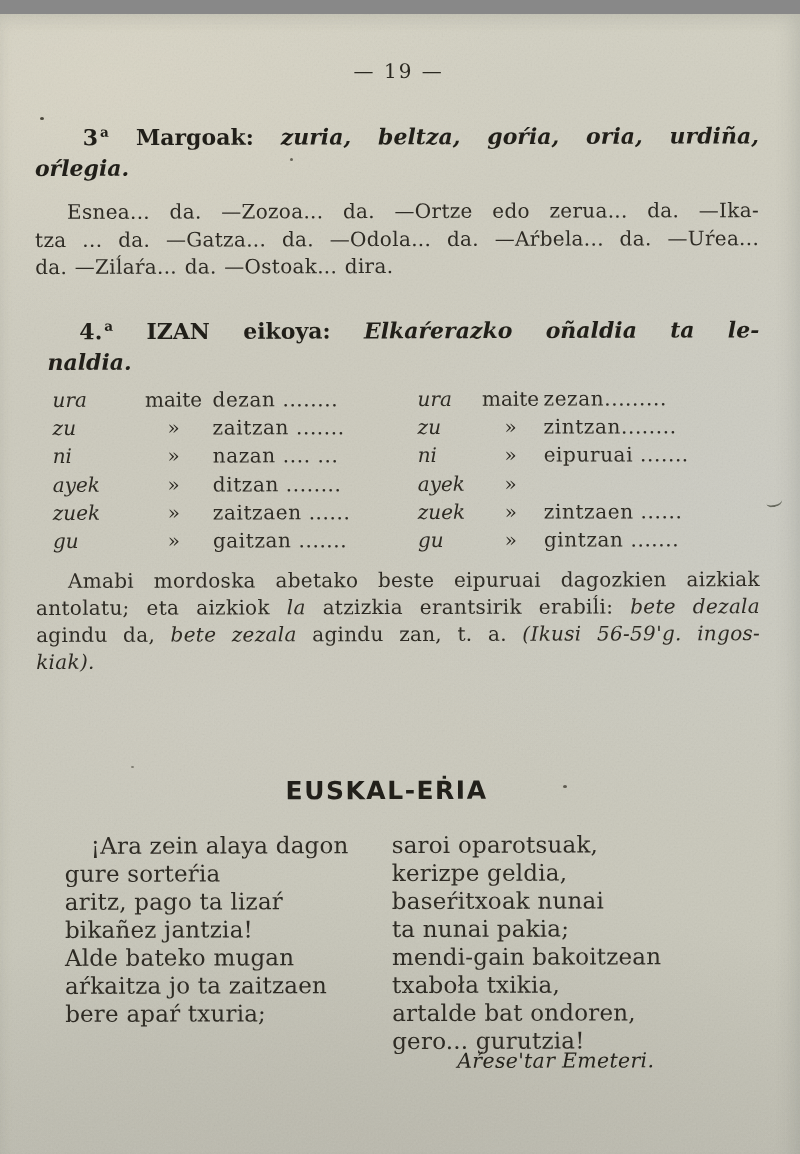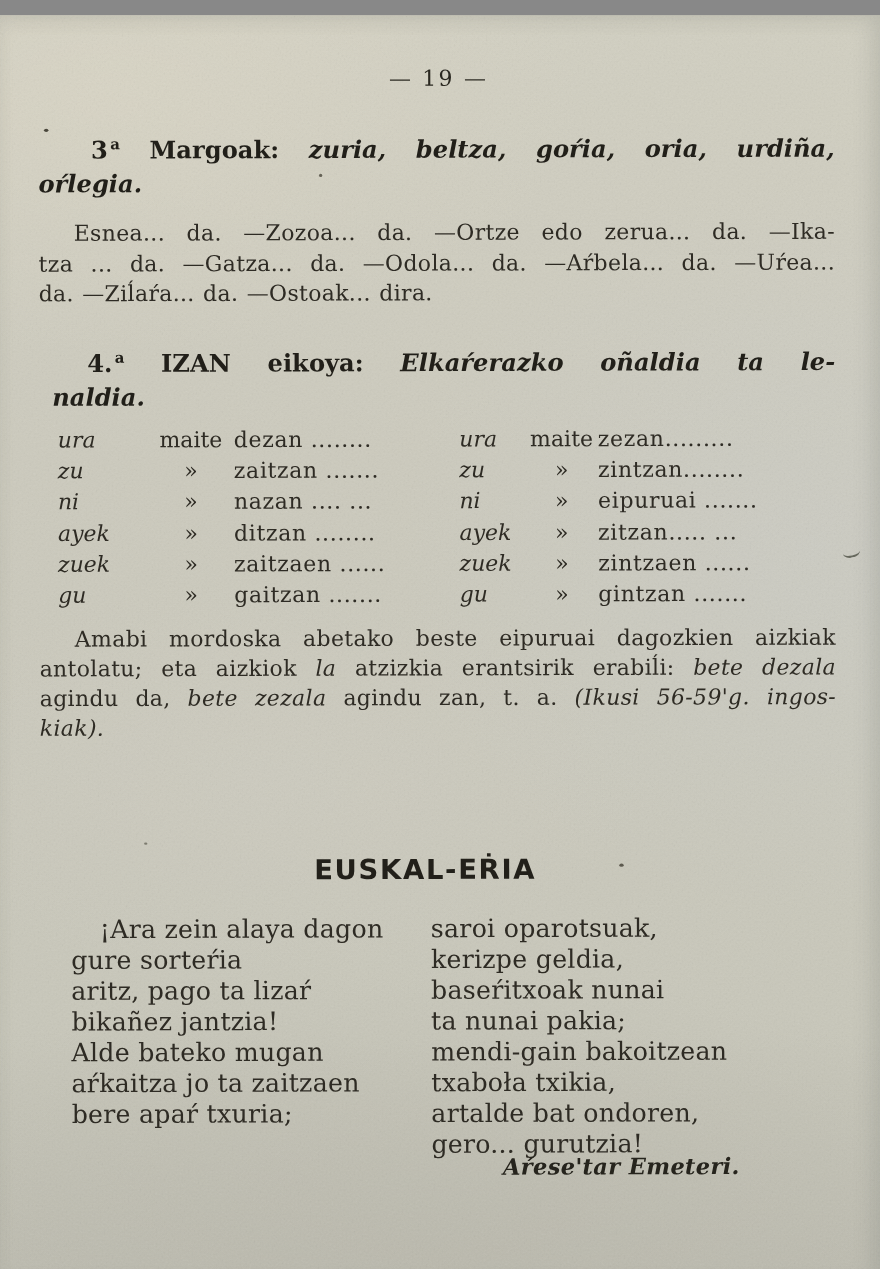--- a/index.html
+++ b/index.html
@@ -75,21 +75,21 @@
   }
   .poemcol{
     position:absolute;top:817px;
     font-size:23px;line-height:28px;letter-spacing:.2px;
   }
   .poem-l{left:64px;width:315px;}
   .poem-l .line:first-child{text-indent:26px;}
   .poem-r{left:391px;width:350px;}
   .signature{
     position:absolute;top:1035px;left:456px;
-    font-size:20.5px;font-weight:bold;font-style:italic;
+    font-size:20.5px;font-weight:normal;font-style:italic;
     letter-spacing:.3px;color:#26241d;
   }
   .speck{position:absolute;background:#4a473c;border-radius:50%;}
   .sp1{left:40px;top:103px;width:4px;height:3px;}
   .sp2{left:290px;top:144px;width:3px;height:3px;opacity:.8;}
   .sp3{left:563px;top:771px;width:4px;height:3px;opacity:.85;}
   .sp4{left:131px;top:752px;width:3px;height:2px;opacity:.6;}
   .curvemark{
     position:absolute;left:766px;top:483px;width:16px;height:8px;
     border:none;border-bottom:2px solid rgba(70,72,60,.75);
@@ -180,21 +180,20 @@
         </div>
         <div class="trow">
           <div class="thalf thalf-l">
             <span class="tc-pron">ayek</span>
             <span class="tc-ditto">»</span>
             <span class="tc-verb">ditzan ........</span>
           </div>
           <div class="thalf thalf-r">
             <span class="tc-pron">ayek</span>
             <span class="tc-ditto">»</span>
-            <span class="tc-verb">zitzan..... ...</span>
           </div>
         </div>
         <div class="trow">
           <div class="thalf thalf-l">
             <span class="tc-pron">zuek</span>
             <span class="tc-ditto">»</span>
             <span class="tc-verb">zaitzaen ......</span>
           </div>
           <div class="thalf thalf-r">
             <span class="tc-pron">zuek</span>

